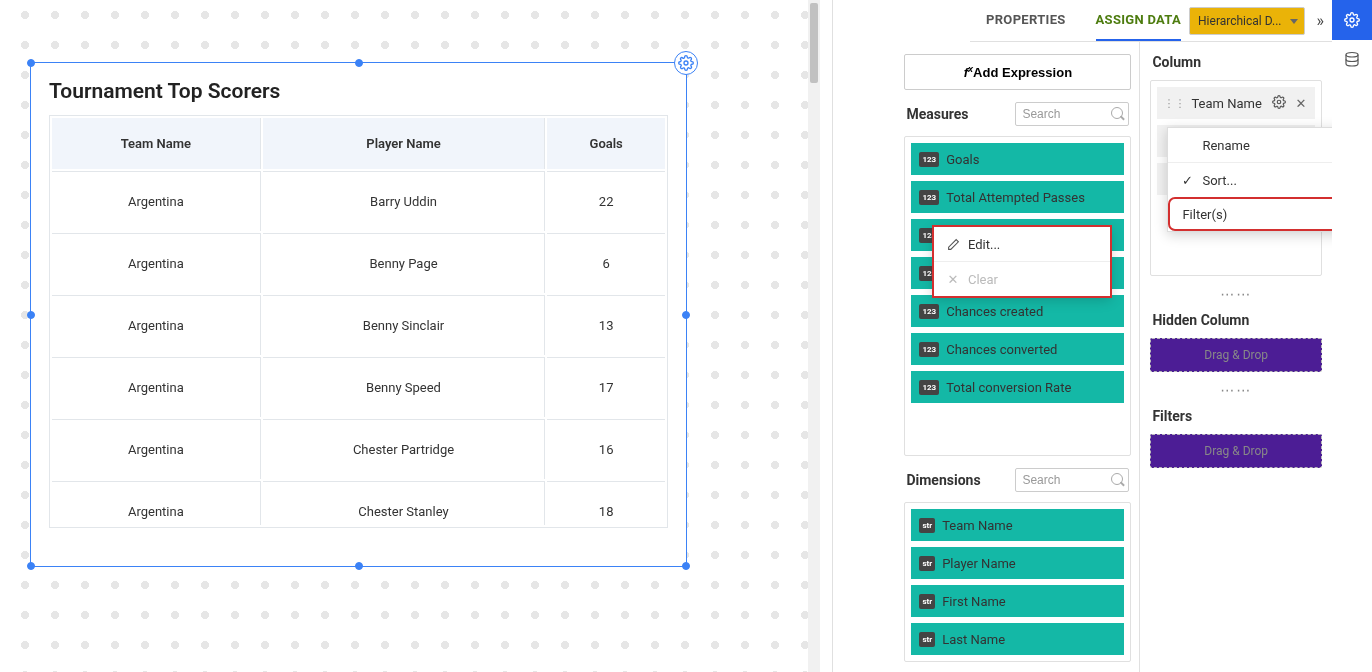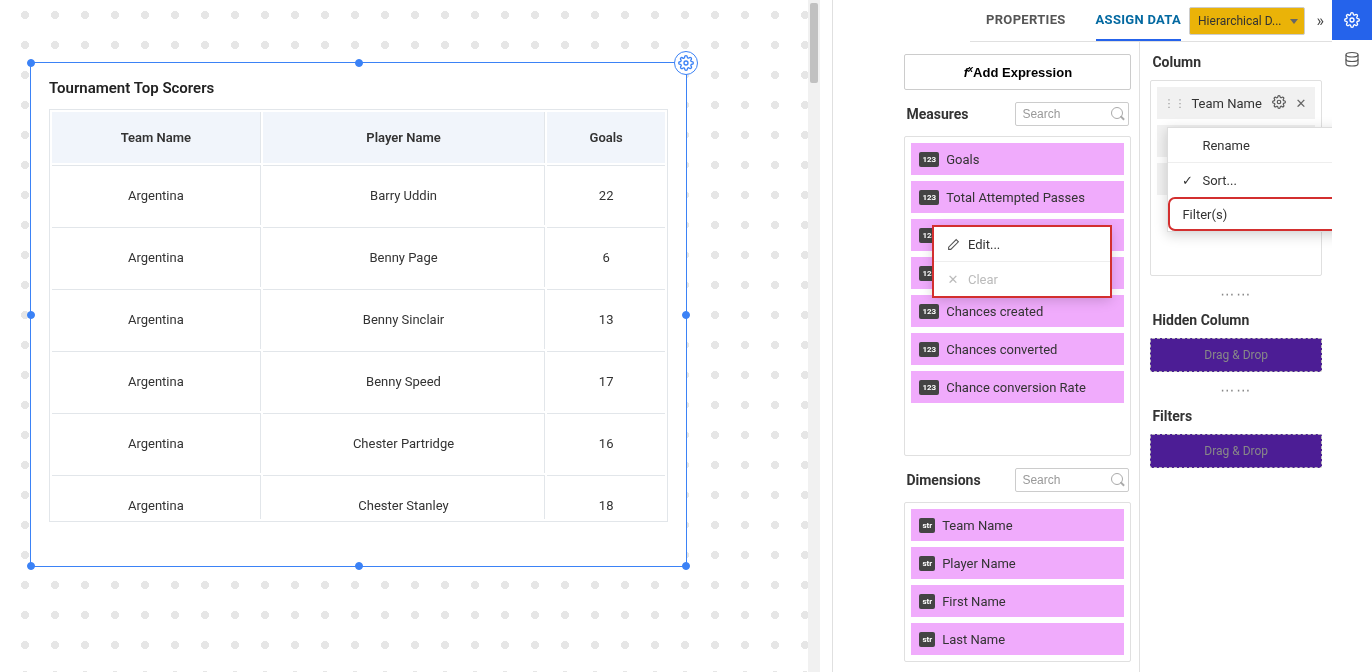--- a/index.html
+++ b/index.html
@@ -41,21 +41,21 @@
 
 .widget-gear {
   position: absolute; top: -12px; right: -12px;
   width: 24px; height: 24px;
   border: 1px solid #3b82f6; border-radius: 50%;
   background: #fff;
   display: flex; align-items: center; justify-content: center;
   color: #3b82f6;
 }
 
-.widget-title { font-size: 15px; font-weight: 600; padding: 16px 18px 12px; color: #222; }
+.widget-title { font-size: 21px; font-weight: 600; padding: 16px 18px 12px; color: #222; }
 
 .grid {
   margin: 0 18px;
   border: 1px solid #e2e6ea;
   width: calc(100% - 36px);
 }
 .grid th {
   background: #f1f5fb;
   font-weight: 600;
   padding: 18px 8px;
@@ -78,21 +78,21 @@
 .side { width: 552px; display: flex; border-left: 12px solid #fff; }
 .panel { flex: 1; display: flex; flex-direction: column; border-left: 1px solid #e0e0e0; align-items: flex-end; }
 .rail { width: 40px; display: flex; flex-direction: column; }
 .rail-btn { width: 40px; height: 40px; display: flex; align-items: center; justify-content: center; cursor: pointer; }
 .rail-btn.active { background: #2563eb; color: #fff; }
 .rail-btn:not(.active) { color: #666; }
 
 .tabs-row { display: flex; align-items: center; height: 42px; border-bottom: 1px solid #e0e0e0; padding: 0 4px 0 16px; gap: 8px; }
 .tabs { display: flex; height: 100%; flex: 1; gap: 30px; }
 .tab { display: flex; align-items: center; font-weight: 700; font-size: 13px; color: #555; border-bottom: 2px solid transparent; cursor: pointer; letter-spacing: 0.3px; }
-.tab.active { color: #0369a1; border-bottom-color: #2563eb; }
+.tab.active { color: #4d7c0f; border-bottom-color: #2563eb; }
 .hier-select { height: 28px; border: 1px solid #ccc; border-radius: 2px; padding: 0 22px 0 8px; font-size: 12px; background: #eab308; position: relative; display: flex; align-items: center; cursor: pointer; }
 .hier-select::after { content: ""; position: absolute; right: 6px; top: 50%; width: 0; height: 0; border-left: 4px solid transparent; border-right: 4px solid transparent; border-top: 5px solid #666; margin-top: -2px; }
 .dbl-chevron { font-size: 16px; color: #444; padding: 0 4px; cursor: pointer; }
 
 .panel-body { flex: 1; display: flex; overflow: hidden; }
 .left-col { width: 244px; border-right: 1px solid #e0e0e0; display: flex; flex-direction: column; padding: 12px 8px 0; gap: 10px; overflow-y: auto; }
 .right-col { flex: 1; display: flex; flex-direction: column; padding: 10px 10px 0; gap: 8px; overflow: visible; position: relative; }
 
 .add-expr-btn { height: 36px; border: 1px solid #ccc; border-radius: 2px; background: #fff; display: flex; align-items: center; justify-content: center; cursor: pointer; font-weight: 600; font-size: 13px; }
 
@@ -100,21 +100,21 @@
 .section-title { font-weight: 700; font-size: 14px; color: #333; }
 .search-box { width: 114px; height: 24px; border: 1px solid #ccc; border-radius: 2px; padding: 0 22px 0 6px; font-size: 12px; position: relative; display: flex; align-items: center; }
 .search-box::after { content: ""; position: absolute; right: 5px; top: 50%; margin-top: -7px; width: 10px; height: 10px; border: 1.5px solid #aaa; border-radius: 50%; }
 .search-box::before { content: ""; position: absolute; right: 3px; top: 50%; margin-top: 3px; width: 5px; height: 1.5px; background: #aaa; transform: rotate(45deg); }
 .search-input { border: none; outline: none; width: 100%; font-size: 12px; color: #333; }
 .search-input::placeholder { color: #999; }
 
 .field-box { border: 1px solid #e0e0e0; border-radius: 2px; background: #fff; padding: 6px; display: flex; flex-direction: column; gap: 6px; }
 .field-box.tall { min-height: 320px; }
 .field-item {
-  height: 32px; background: #f0abfc; display: flex; align-items: center; padding: 0 8px; gap: 7px; font-size: 13px; cursor: move; color: #333;
+  height: 32px; background: #14b8a6; display: flex; align-items: center; padding: 0 8px; gap: 7px; font-size: 13px; cursor: move; color: #333;
 }
 .badge-123, .badge-str {
   display: inline-flex; align-items: center; justify-content: center;
   height: 15px; padding: 0 3px; border-radius: 2px; background: #444; color: #fff;
   font-size: 8px; font-weight: 700;
 }
 
 .col-item {
   height: 32px; background: #f1f1f1; display: flex; align-items: center; padding: 0 6px; gap: 6px; font-size: 13px; position: relative;
 }
@@ -269,21 +269,21 @@
               <div class="field-item">
                 <span class="badge-123">123</span>
                 <span>Chances created</span>
               </div>
               <div class="field-item">
                 <span class="badge-123">123</span>
                 <span>Chances converted</span>
               </div>
               <div class="field-item">
                 <span class="badge-123">123</span>
-                <span>Chance conversion Rate</span>
+                <span>Total conversion Rate</span>
               </div>
             </div>
 
           <div class="section-head">
             <span class="section-title">Dimensions</span>
             <div class="search-box">
               <input class="search-input" placeholder="Search" style="">
             </div>
           </div>
           <div class="field-box" id="dimensions-box">

